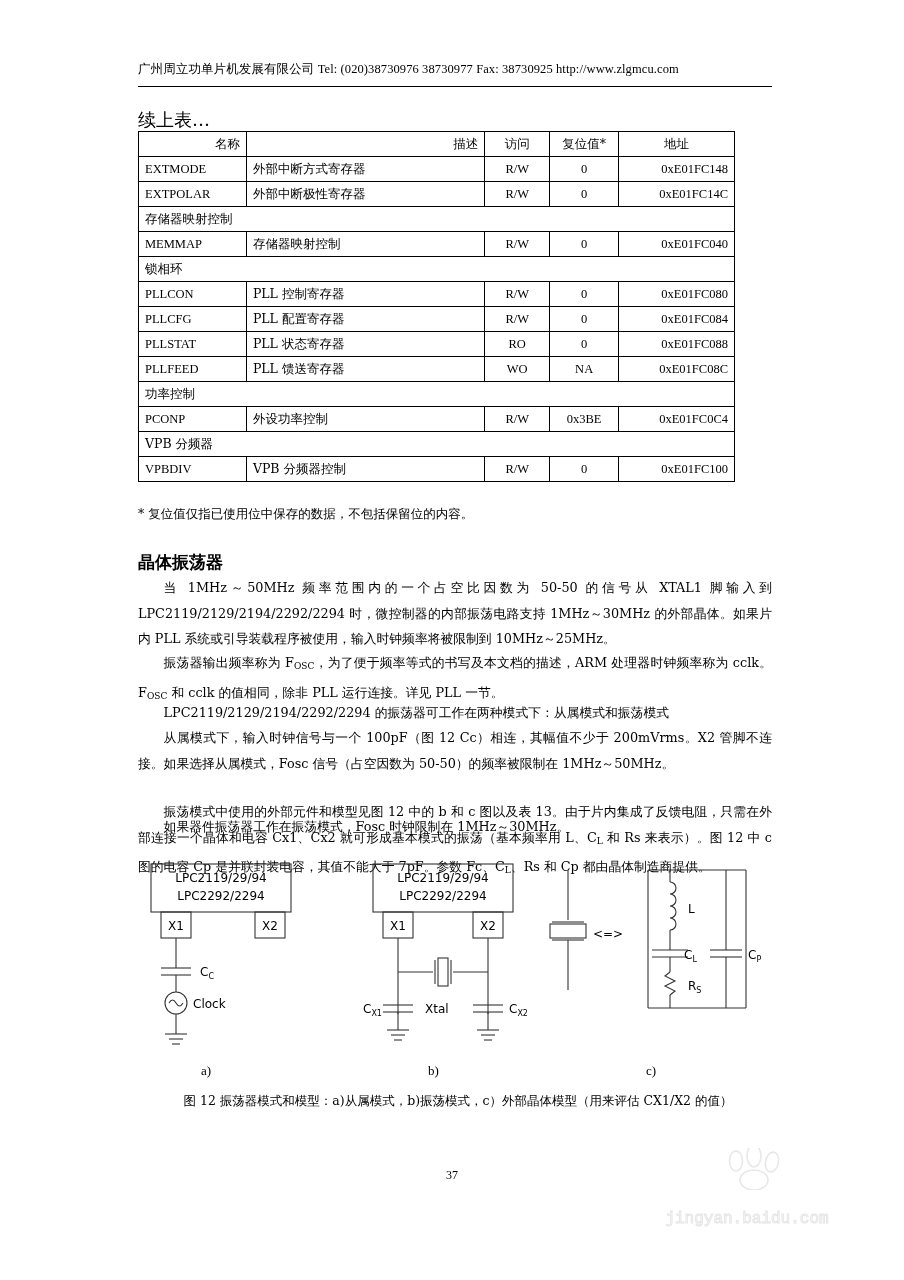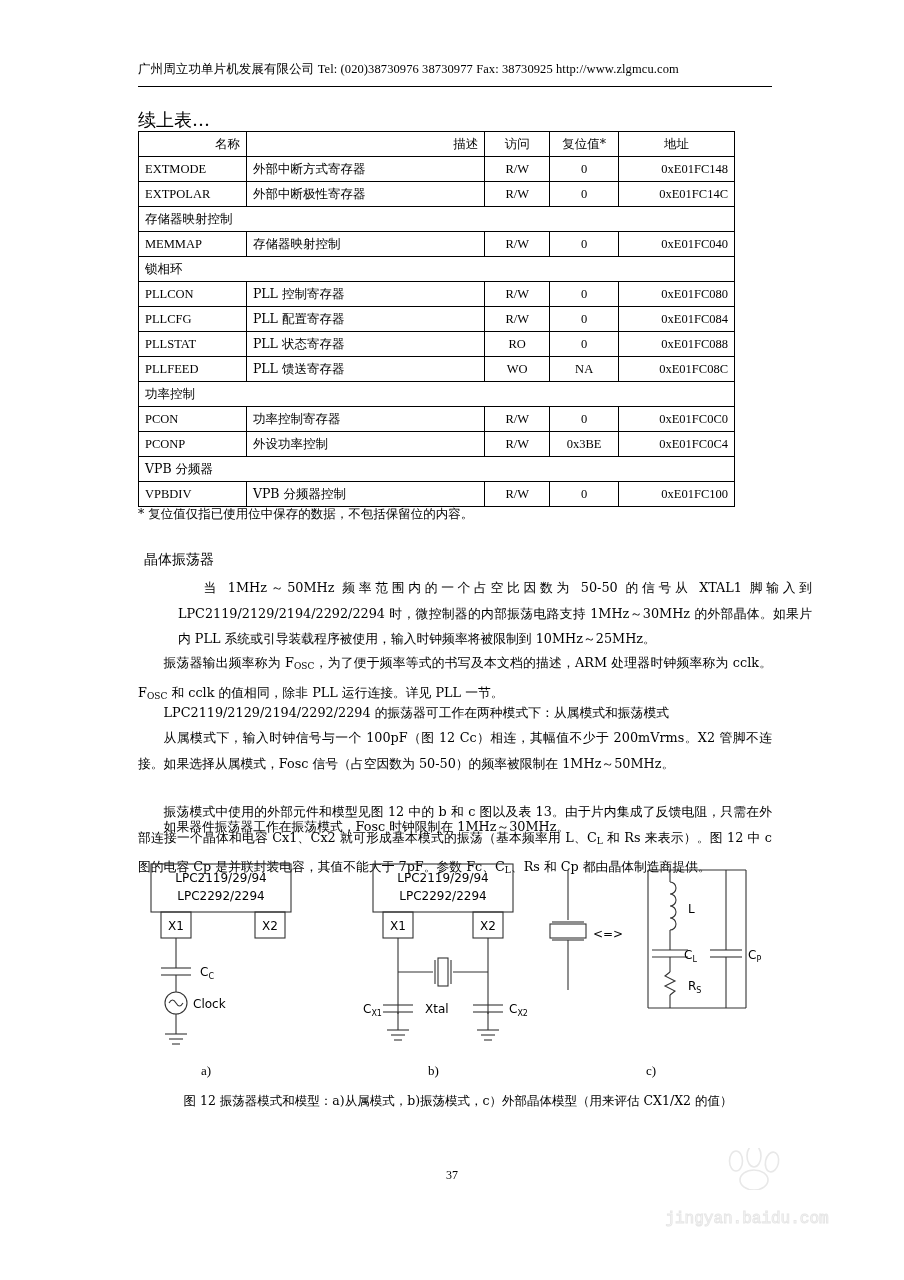--- a/index.html
+++ b/index.html
@@ -88,37 +88,37 @@
     left: 138px;
     top: 506px;
     font-size: 12.5px;
     font-family: "DejaVu Serif", "Liberation Serif", serif;
     text-align: center;
   }
 
   
   .sec-title {
     position: absolute;
-    left: 144px;
+    left: 138px;
     top: 551px;
-    font-size: 14px;
-    font-weight: normal;
+    font-size: 17px;
+    font-weight: bold;
     font-family: "DejaVu Serif", "Liberation Serif", serif;
   }
   .body-block {
     position: absolute;
     left: 138px;
     width: 634px;
     font-size: 12.8px;
     line-height: 25.5px;
     font-family: "DejaVu Serif", "Liberation Serif", serif;
     text-align: justify;
   }
   .body-block p { margin: 0; text-indent: 2em; }
-  #para1 { top: 575px; margin-left: 40px; }
+  #para1 { top: 575px; }
   #para2 { top: 650px; }
   #para3 { top: 700px; }
   #para4 { top: 725px; }
   #para5 { top: 775px; margin-top: 24px; }
   #para6 { top: 814px; }
   sub { font-size: 9px; vertical-align: -0.25em; }
 
   
   .figarea {
     position: absolute;
@@ -276,27 +276,20 @@
       </tr>
       <tr>
         <td class="c-name">PLLFEED</td>
         <td class="c-desc cn">PLL 馈送寄存器</td>
         <td class="c-acc">WO</td>
         <td class="c-rst">NA</td>
         <td class="c-addr">0xE01FC08C</td>
       </tr>
       <tr>
         <td class="group" colspan="5">功率控制</td>
-      </tr>
-      <tr>
-        <td class="c-name">PCON</td>
-        <td class="c-desc cn">功率控制寄存器</td>
-        <td class="c-acc">R/W</td>
-        <td class="c-rst">0</td>
-        <td class="c-addr">0xE01FC0C0</td>
       </tr>
       <tr>
         <td class="c-name">PCONP</td>
         <td class="c-desc cn">外设功率控制</td>
         <td class="c-acc">R/W</td>
         <td class="c-rst">0x3BE</td>
         <td class="c-addr">0xE01FC0C4</td>
       </tr>
       <tr>
         <td class="group" colspan="5">VPB 分频器</td>

